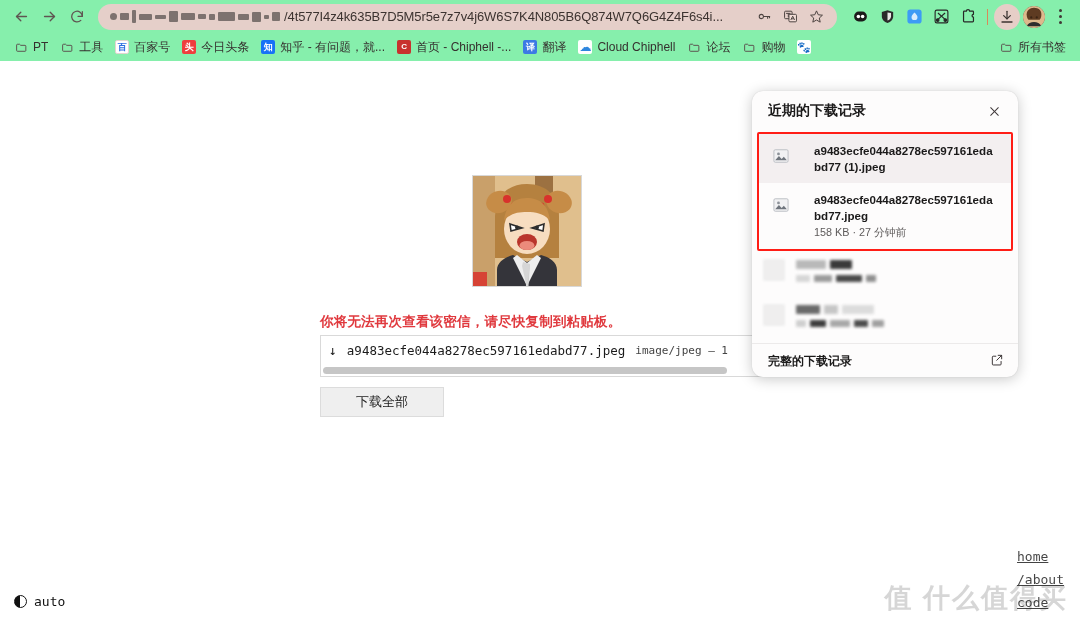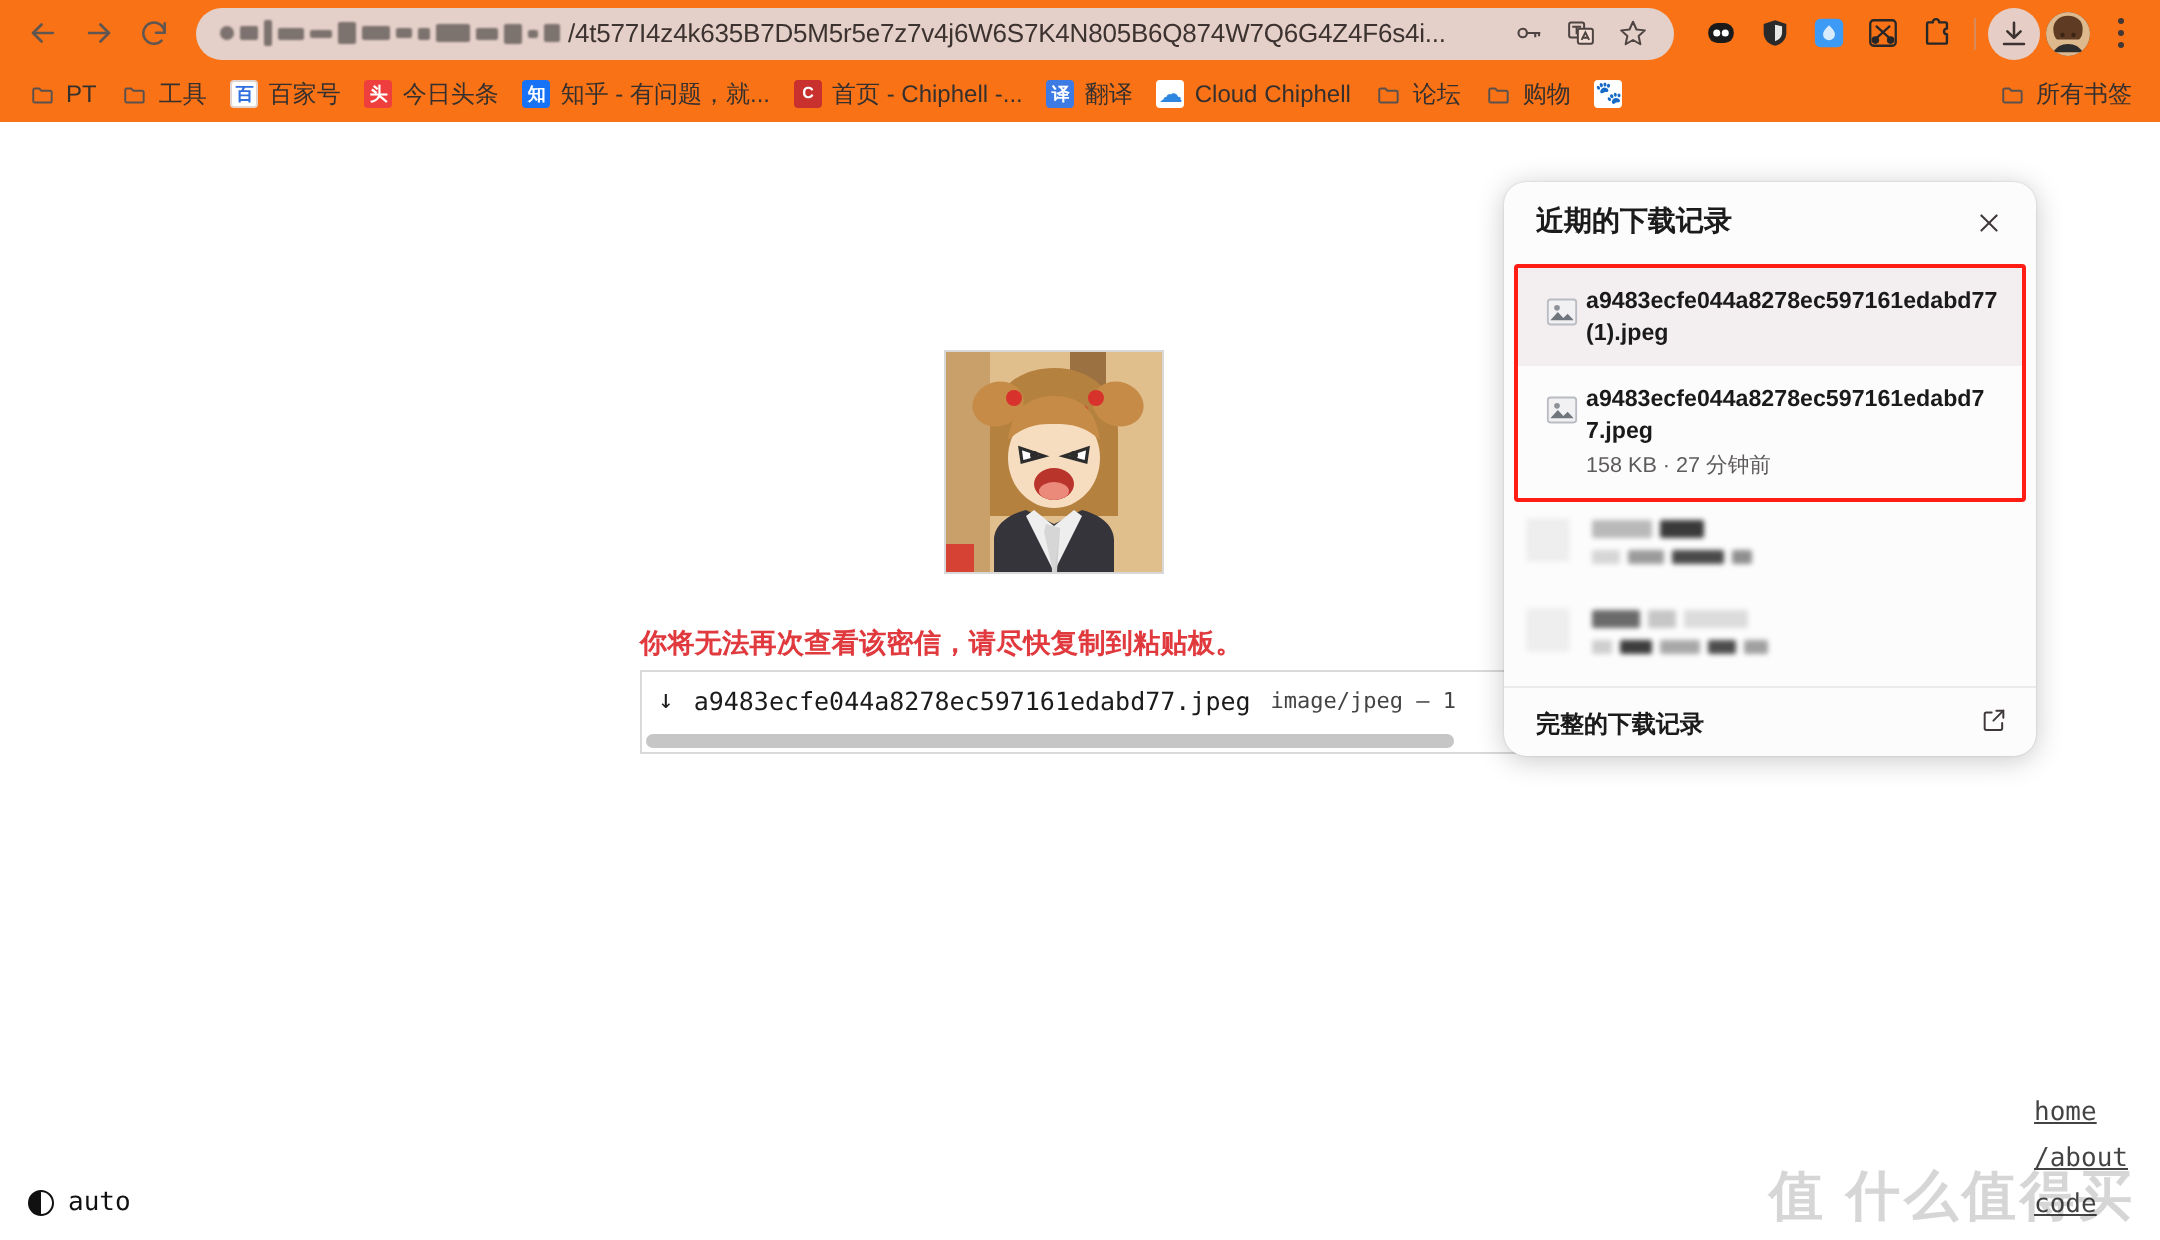--- a/index.html
+++ b/index.html
@@ -5,21 +5,21 @@
   * { box-sizing: border-box; margin: 0; padding: 0; }
   html, body {
     width: 1080px; height: 620px;
     font-family: "Liberation Sans", "DejaVu Sans", sans-serif;
     overflow: hidden;
     background: #ffffff;
   }
 
   
   .chrome {
-    background: #f97316;
+    background: #86efac;
     width: 1080px;
     user-select: none;
   }
   .toolbar {
     height: 33px;
     display: flex;
     align-items: center;
     padding: 0 8px;
     gap: 2px;
   }
@@ -279,21 +279,21 @@
     color: #40393a; font-size: 15px;
   }
   .hl-wrap {
     position: relative;
     margin: 1px 5px 0 5px;
     border: 2px solid #ff1d16;
     border-radius: 2px;
   }
   .dl-item {
     display: flex;
-    gap: 1px;
+    gap: 22px;
     padding: 9px 12px 9px 11px;
     align-items: flex-start;
   }
   .dl-item.sel { background: #f3eff0; }
   .dl-thumb {
     width: 22px; height: 22px;
     flex: 0 0 auto;
     margin-top: 2px;
     display: flex; align-items: center; justify-content: center;
   }
@@ -565,20 +565,21 @@
 
   <div class="file-box">
     <span class="file-arrow">↓</span>
     <span class="file-name">a9483ecfe044a8278ec597161edabd77.jpeg</span>
     <span class="file-meta">image/jpeg — 1</span>
   </div>
   <div class="scroll-track">
     <div class="scroll-thumb"></div>
   </div>
 
+  <div class="dl-all">下载全部</div>
 
   <div class="footer-left">
     <span class="half-circle"></span>
     <span>auto</span>
   </div>
 
   <div class="watermark">值 什么值得买</div>
 
   <div class="footer-right">
     <span>home</span>

